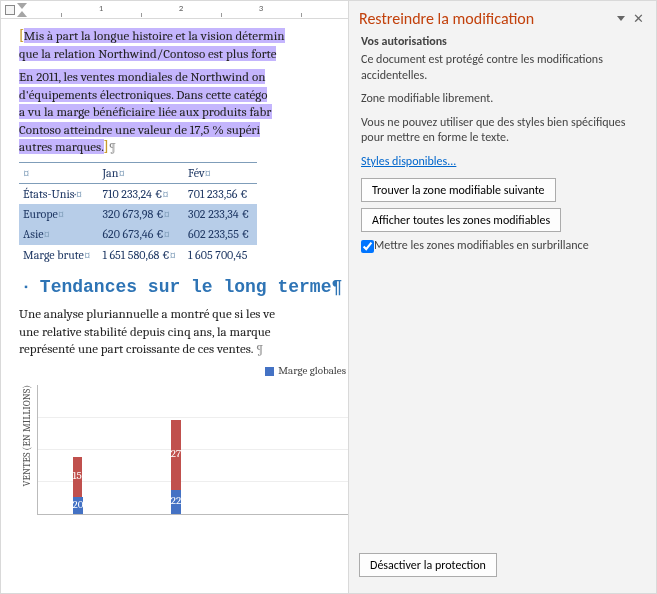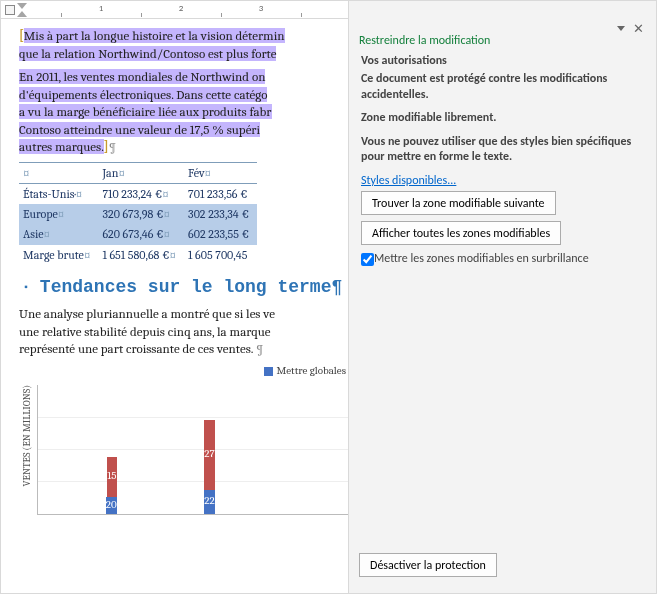--- a/index.html
+++ b/index.html
@@ -155,21 +155,21 @@
   .grid-line {
     position: absolute;
     left: 0; right: 0;
     height: 1px;
     background: #eee;
   }
   .bar-col {
     width: 44px;
     display: flex;
     flex-direction: column;
-    align-items: flex-end;
+    align-items: flex-start;
     justify-content: flex-end;
     z-index: 1;
   }
   .bar-seg {
     color: #fff;
     font-size: 11px;
     text-align: center;
     display: flex;
     align-items: center;
     justify-content: center;
@@ -185,24 +185,23 @@
     font-size: 12px;
     color: #444;
   }
   .pane-header {
     padding: 8px 10px 4px;
     display: flex;
     align-items: center;
     gap: 6px;
   }
   .pane-title {
-    color: #15803d;
-    font-size: 12px;
+    color: #c2410c;
+    font-size: 16px;
     flex: 1;
-    margin-top: 24px;
   }
   .pane-h-dd {
     width: 0; height: 0;
     border-left: 4px solid transparent;
     border-right: 4px solid transparent;
     border-top: 5px solid #666;
   }
   .pane-close {
     font-family: Arial;
     color: #666;
@@ -213,25 +212,24 @@
     padding: 2px 12px 8px;
     flex: 1;
   }
   .pane-sub {
     font-weight: bold;
     margin-bottom: 4px;
   }
   .pane-text {
     margin-bottom: 8px;
     line-height: 1.3;
-    font-weight: bold;
   }
   .pane-link {
     color: #0066cc;
-    margin-bottom: 4px;
+    margin-bottom: 10px;
     display: inline-block;
   }
   .pane-btn {
     display: block;
     background: #fdfdfd;
     border: 1px solid #ababab;
     padding: 4px 10px;
     margin-bottom: 6px;
     font-family: inherit;
     font-size: 12px;
@@ -323,21 +321,21 @@
       <span>Tendances sur le long terme</span><span class="pilcrow" style="color:#2e74b5">¶</span>
     </div>
 
     <div class="para">
       <span>Une analyse pluriannuelle a montré que si les ve</span><br>
       <span>une relative stabilité depuis cinq ans, la marque</span><br>
       <span>représenté une part croissante de ces ventes. </span><span class="pilcrow">¶</span>
     </div>
 
     <div class="legend">
-      <span class="sw"></span><span>Mettre globales</span>
+      <span class="sw"></span><span>Marge globales</span>
     </div>
 
     <div class="chart-wrap">
       <div class="ylabel">VENTES (EN MILLIONS)</div>
       <div class="chart">
         <div class="grid-line" style="bottom:32px"></div>
         <div class="grid-line" style="bottom:64px"></div>
         <div class="grid-line" style="bottom:96px"></div>
         <div class="bar-col">
           <div class="bar-seg seg-red" style="height:40px">15</div>

